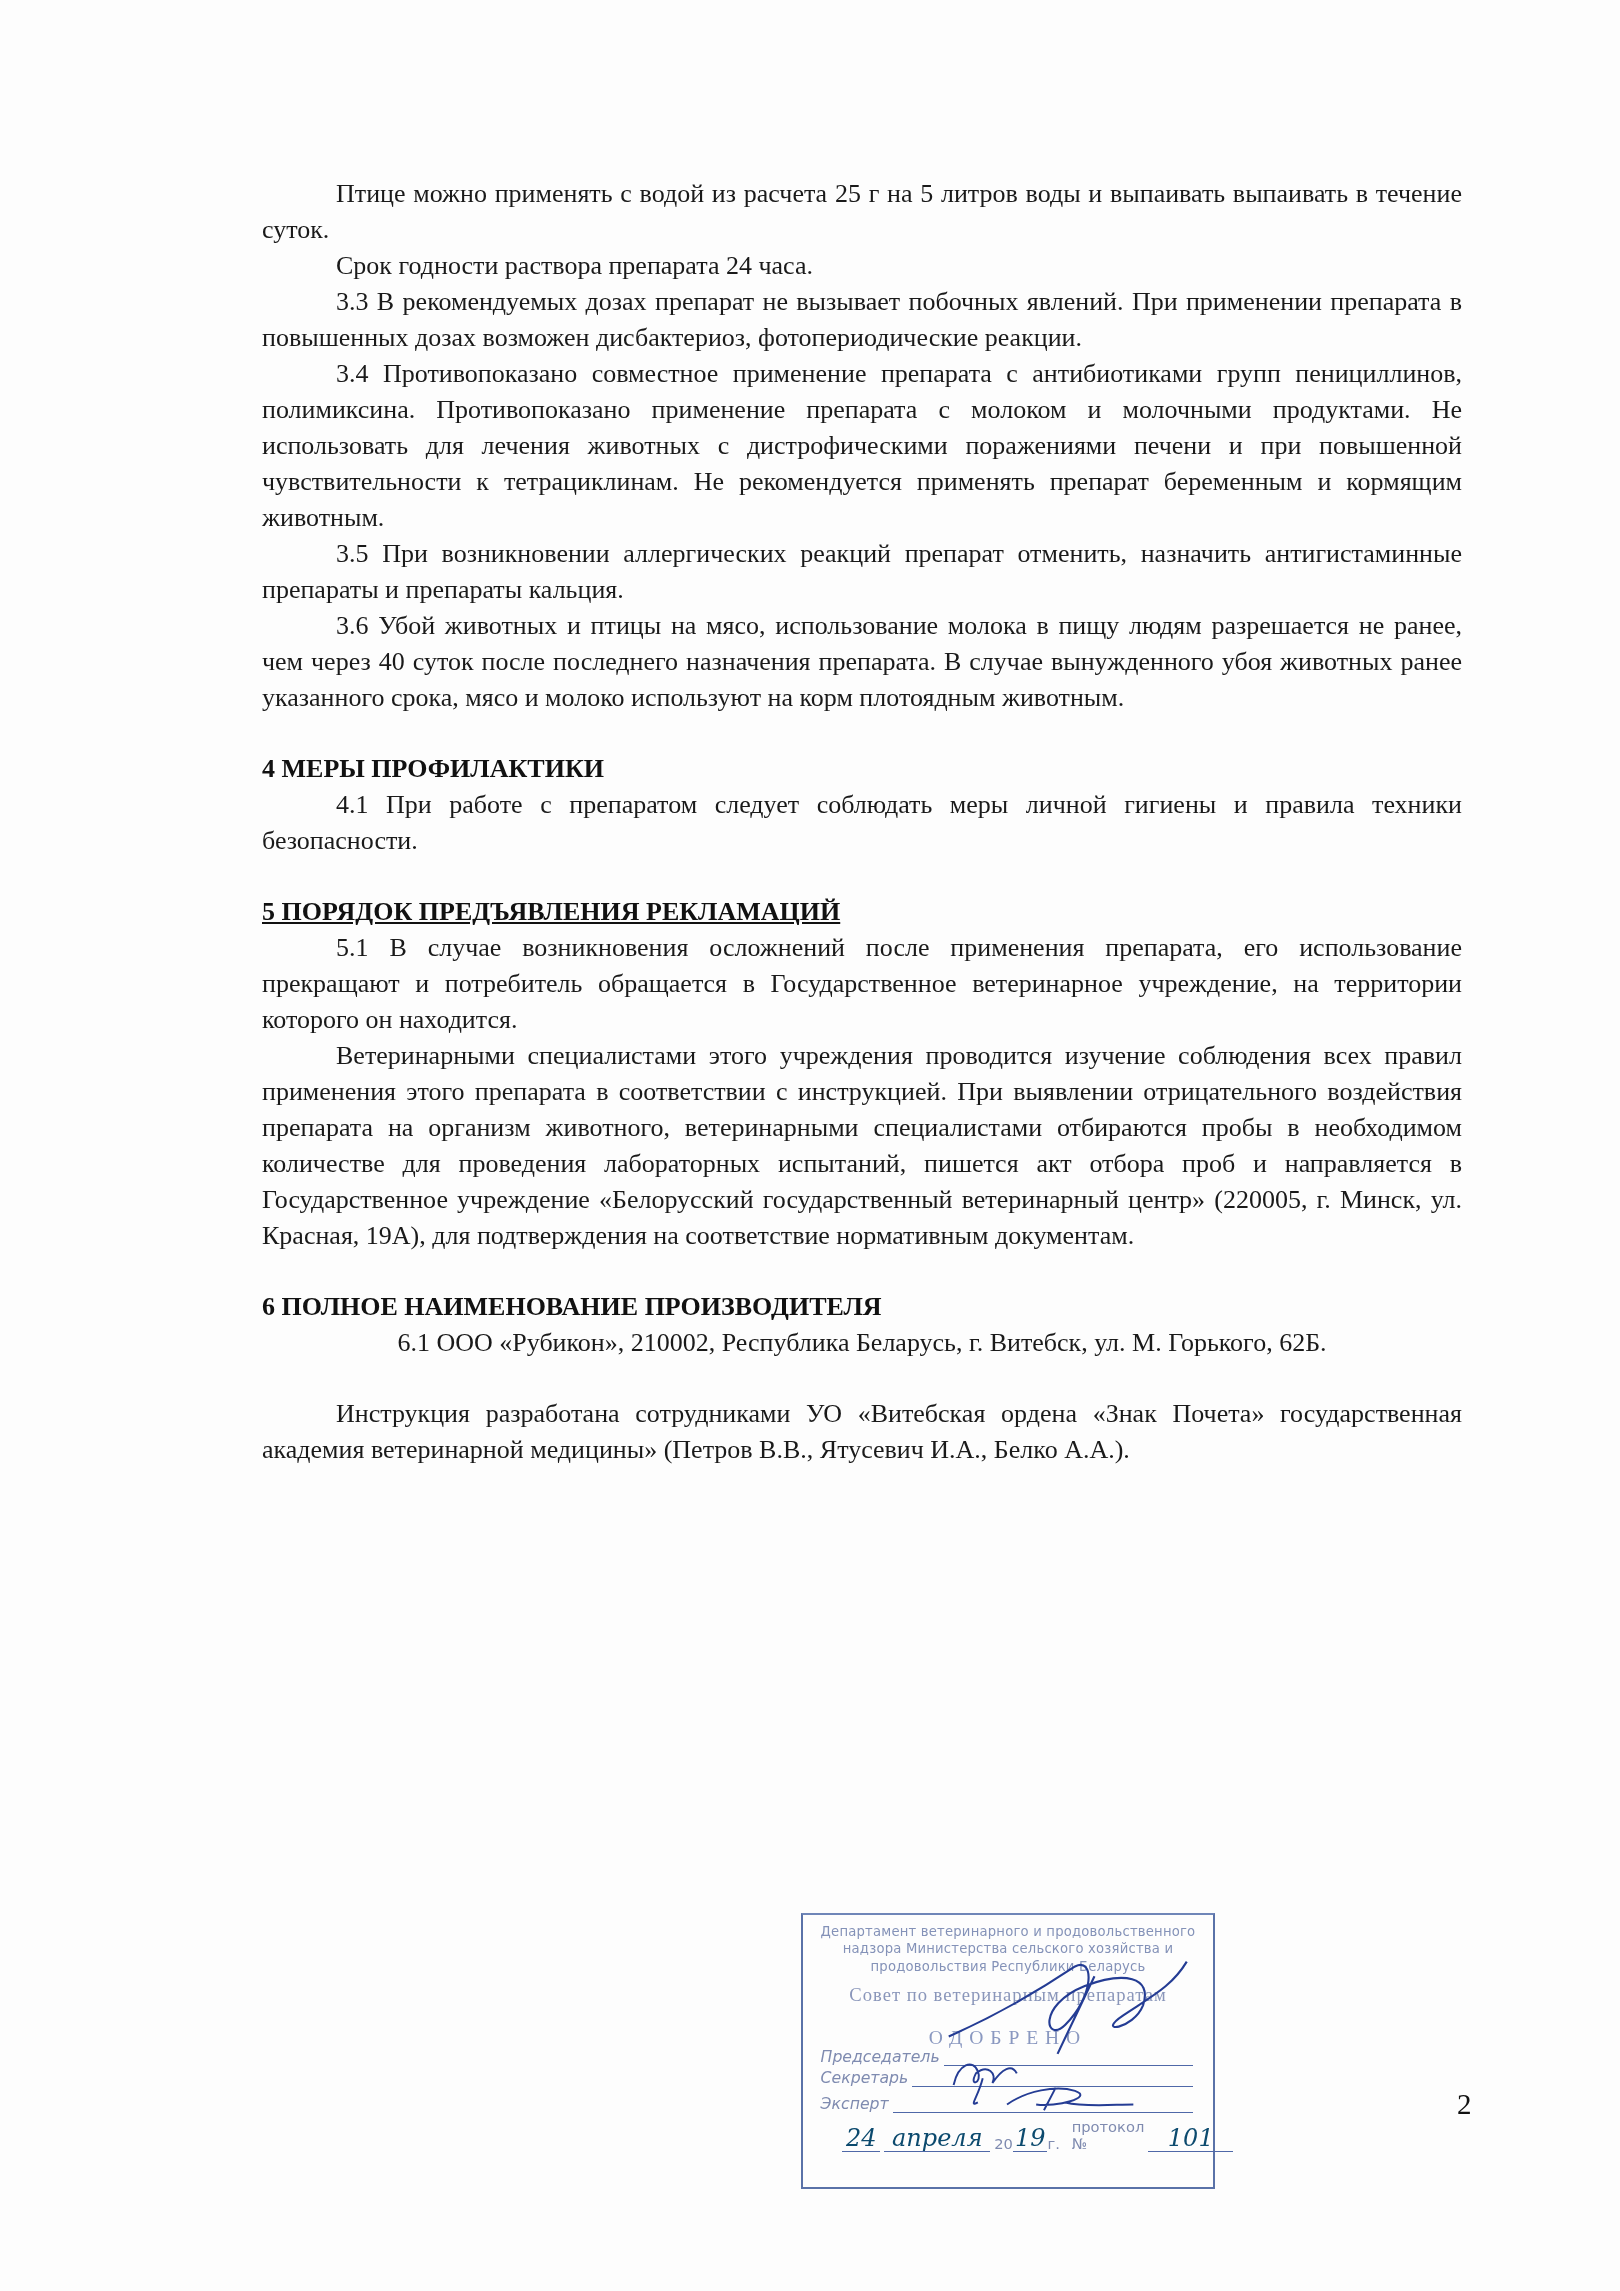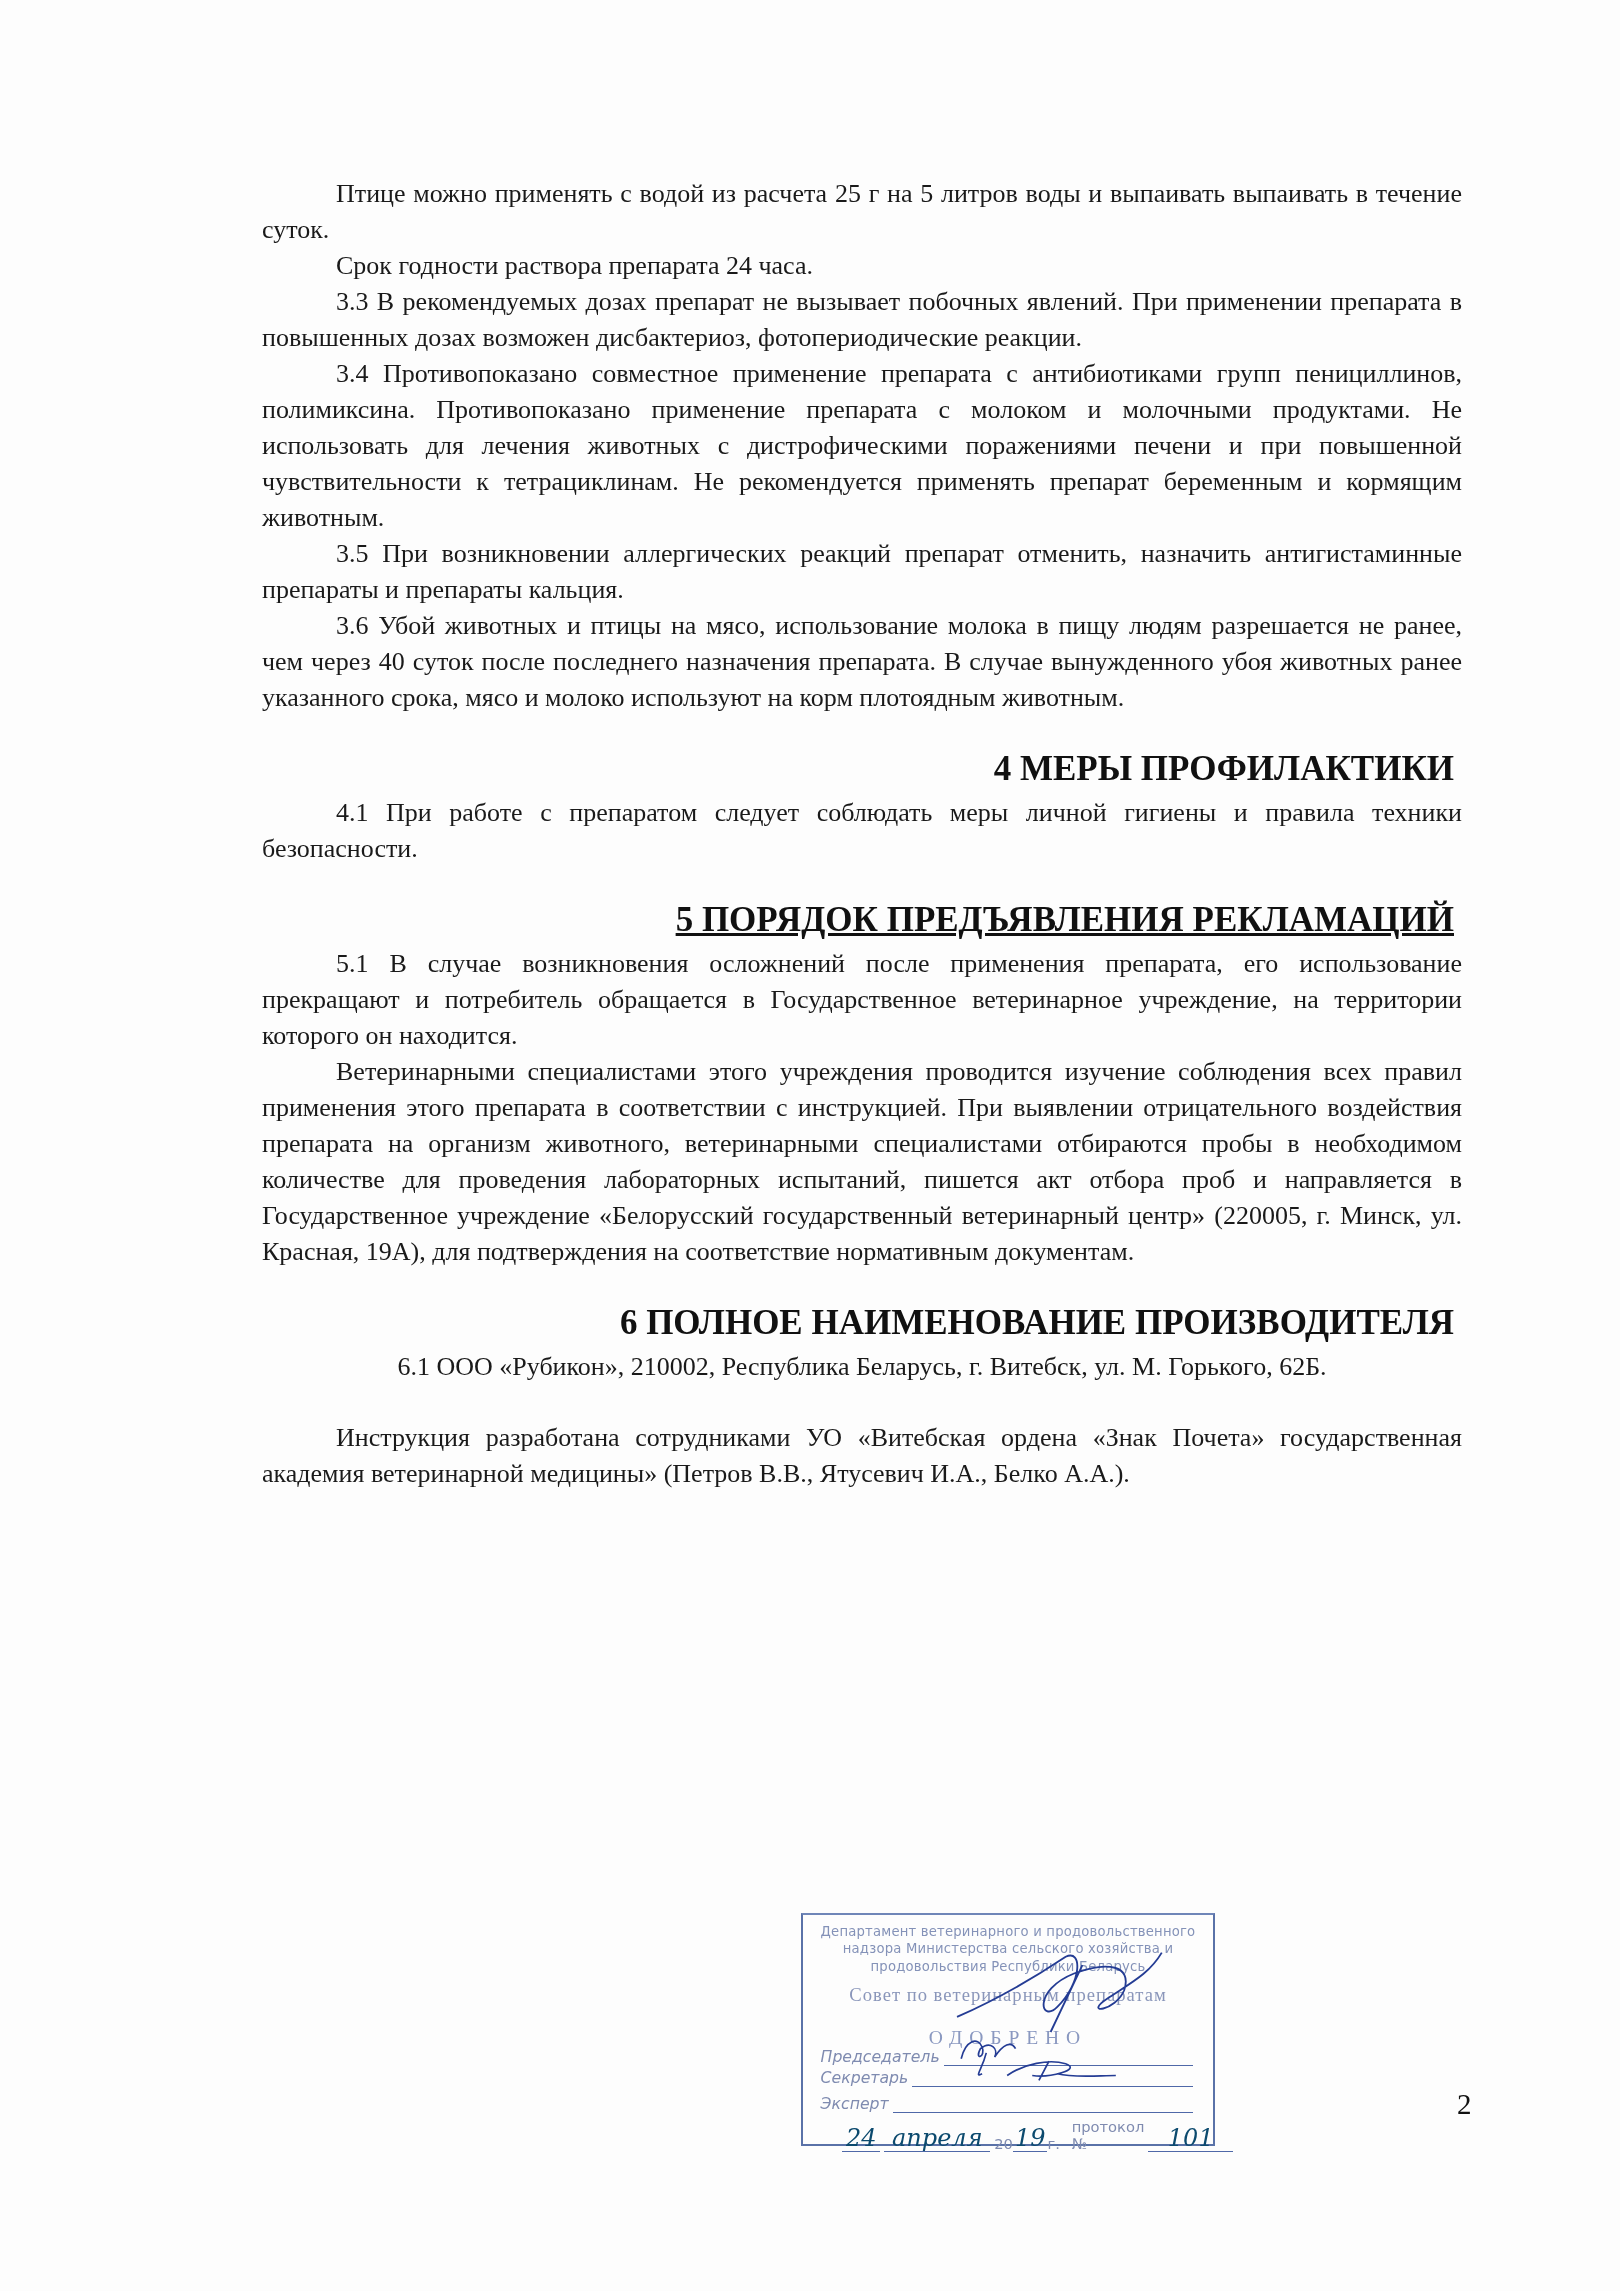--- a/index.html
+++ b/index.html
@@ -5,39 +5,39 @@
   html, body { margin: 0; padding: 0; background: #ffffff; }
   body { width: 1620px; height: 2292px; position: relative; overflow: hidden; }
   .page { position: absolute; left: 0; top: 0; width: 1620px; height: 2292px; background: #fdfdfd; }
   .text-col {
     position: absolute; left: 262px; top: 176px; width: 1200px;
     font-family: "Liberation Serif", "DejaVu Serif", serif;
     font-size: 26px; line-height: 36px; color: #1a1a1a;
   }
   .para { margin: 0; text-align: justify; text-indent: 74px; }
   .heading {
-    margin: 8px; text-align: right; font-weight: bold;
+    margin: 0; text-align: left; font-weight: bold;
     font-family: "Liberation Serif", "DejaVu Serif", serif;
-    font-size: 35px; line-height: 36px; color: #111;
+    font-size: 26px; line-height: 36px; color: #111;
   }
   .h4 { margin-top: 35px; }
   .h5 { margin-top: 35px; text-decoration: underline; }
   .h6 { margin-top: 35px; }
   .credits { margin-top: 35px; }
   .center-line { text-align: center; text-indent: 0; }
 
   .page-number {
     position: absolute; left: 1457px; top: 2088px;
     font-family: "Liberation Serif", "DejaVu Serif", serif;
     font-size: 29px; color: #111;
   }
 
   
   .stamp {
-    position: absolute; left: 801px; top: 1913px; width: 414px; height: 233px;
+    position: absolute; left: 801px; top: 1913px; width: 414px; height: 276px;
     border: 2px solid #5a72a8; border-top-color: #6f86b8; box-sizing: border-box;
     color: #6b7fae;
   }
   .stamp-org {
     position: absolute; left: 0; right: 0; top: 7.8px; text-align: center;
     font-family: "DejaVu Sans", "Liberation Sans", sans-serif;
     font-size: 13.2px; line-height: 17.6px; color: #8492b8; letter-spacing: 0.2px;
   }
   .stamp-council {
     position: absolute; left: 0; right: 0; top: 69px; text-align: center;

